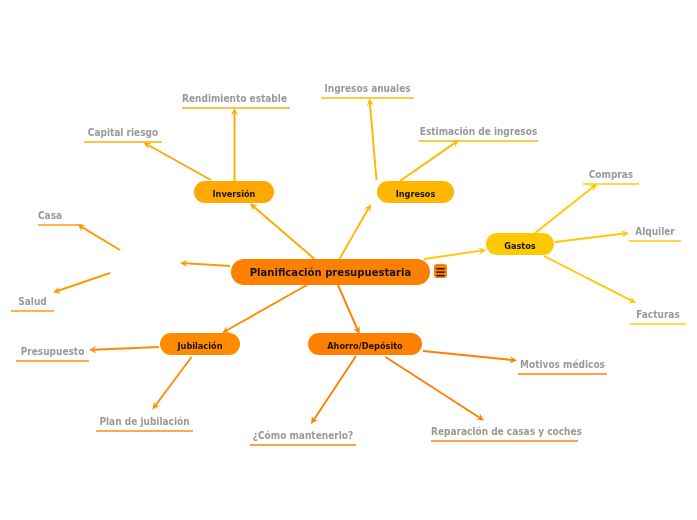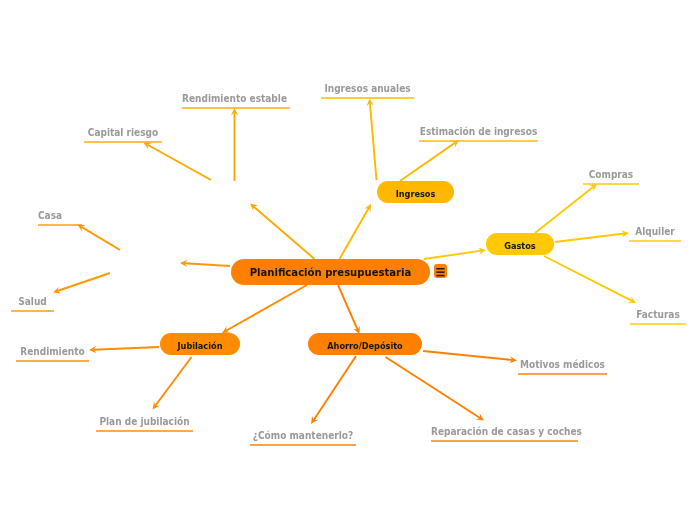--- a/index.html
+++ b/index.html
@@ -110,20 +110,23 @@
       </g>
     </svg>
 <div class="node root" style="left: 231px; top: 259px; width: 199px; height: 26px; background: rgb(255, 128, 0);">
       <span>Planificación presupuestaria</span>
     </div>
     <div class="noteicon" style="left: 434px; top: 264px; width: 13px; height: 14px; background: rgb(255, 128, 0);"><svg width="13" height="14" viewBox="0 0 13 14">
         <rect x="2.4" y="3" width="8.2" height="1.5" fill="#1a1a1a"></rect>
         <rect x="2.4" y="6.4" width="8.2" height="1.5" fill="#1a1a1a"></rect>
         <rect x="2.4" y="9.8" width="8.2" height="1.5" fill="#1a1a1a"></rect>
       </svg></div>
+    <div class="node lvl1" style="left: 194px; top: 181px; width: 80px; height: 22px; background: rgb(255, 168, 0);">
+      <span>Inversión</span>
+    </div>
     <div class="leaf">
       <div class="rule" style="left: 182px; top: 106.5px; width: 108px; background: rgb(255, 168, 0);"></div>
       <div class="lbl" style="left: 182px; top: 93.6px; width: 108px; text-align: left;">Rendimiento estable</div>
     </div>
     <div class="leaf">
       <div class="rule" style="left: 84px; top: 140.5px; width: 78px; background: rgb(255, 168, 0);"></div>
       <div class="lbl" style="left: 84px; top: 127.6px; width: 78px; text-align: center;">Capital riesgo</div>
     </div>
     <div class="node lvl1" style="left: 340px; top: 181px; width: 77px; height: 22px; background: rgb(255, 183, 0); margin-left: 37px;">
       <span>Ingresos</span>
@@ -157,21 +160,21 @@
     </div>
     <div class="leaf">
       <div class="rule" style="left: 11px; top: 309.5px; width: 43px; background: rgb(255, 153, 0);"></div>
       <div class="lbl" style="left: 11px; top: 296.6px; width: 43px; text-align: center;">Salud</div>
     </div>
     <div class="node lvl1" style="left: 160px; top: 333px; width: 80px; height: 22px; background: rgb(255, 140, 0);">
       <span>Jubilación</span>
     </div>
     <div class="leaf">
       <div class="rule" style="left: 16px; top: 359.5px; width: 73px; background: rgb(255, 140, 0);"></div>
-      <div class="lbl" style="left: 16px; top: 346.6px; width: 73px; text-align: center;">Rendimiento</div>
+      <div class="lbl" style="left: 16px; top: 346.6px; width: 73px; text-align: center;">Presupuesto</div>
     </div>
     <div class="leaf">
       <div class="rule" style="left: 96px; top: 429.5px; width: 97px; background: rgb(255, 140, 0);"></div>
       <div class="lbl" style="left: 96px; top: 416.6px; width: 97px; text-align: center;">Plan de jubilación</div>
     </div>
     <div class="node lvl1" style="left: 308px; top: 333px; width: 114px; height: 22px; background: rgb(255, 127, 0);">
       <span>Ahorro/Depósito</span>
     </div>
     <div class="leaf">
       <div class="rule" style="left: 250px; top: 443.5px; width: 106px; background: rgb(255, 127, 0);"></div>

